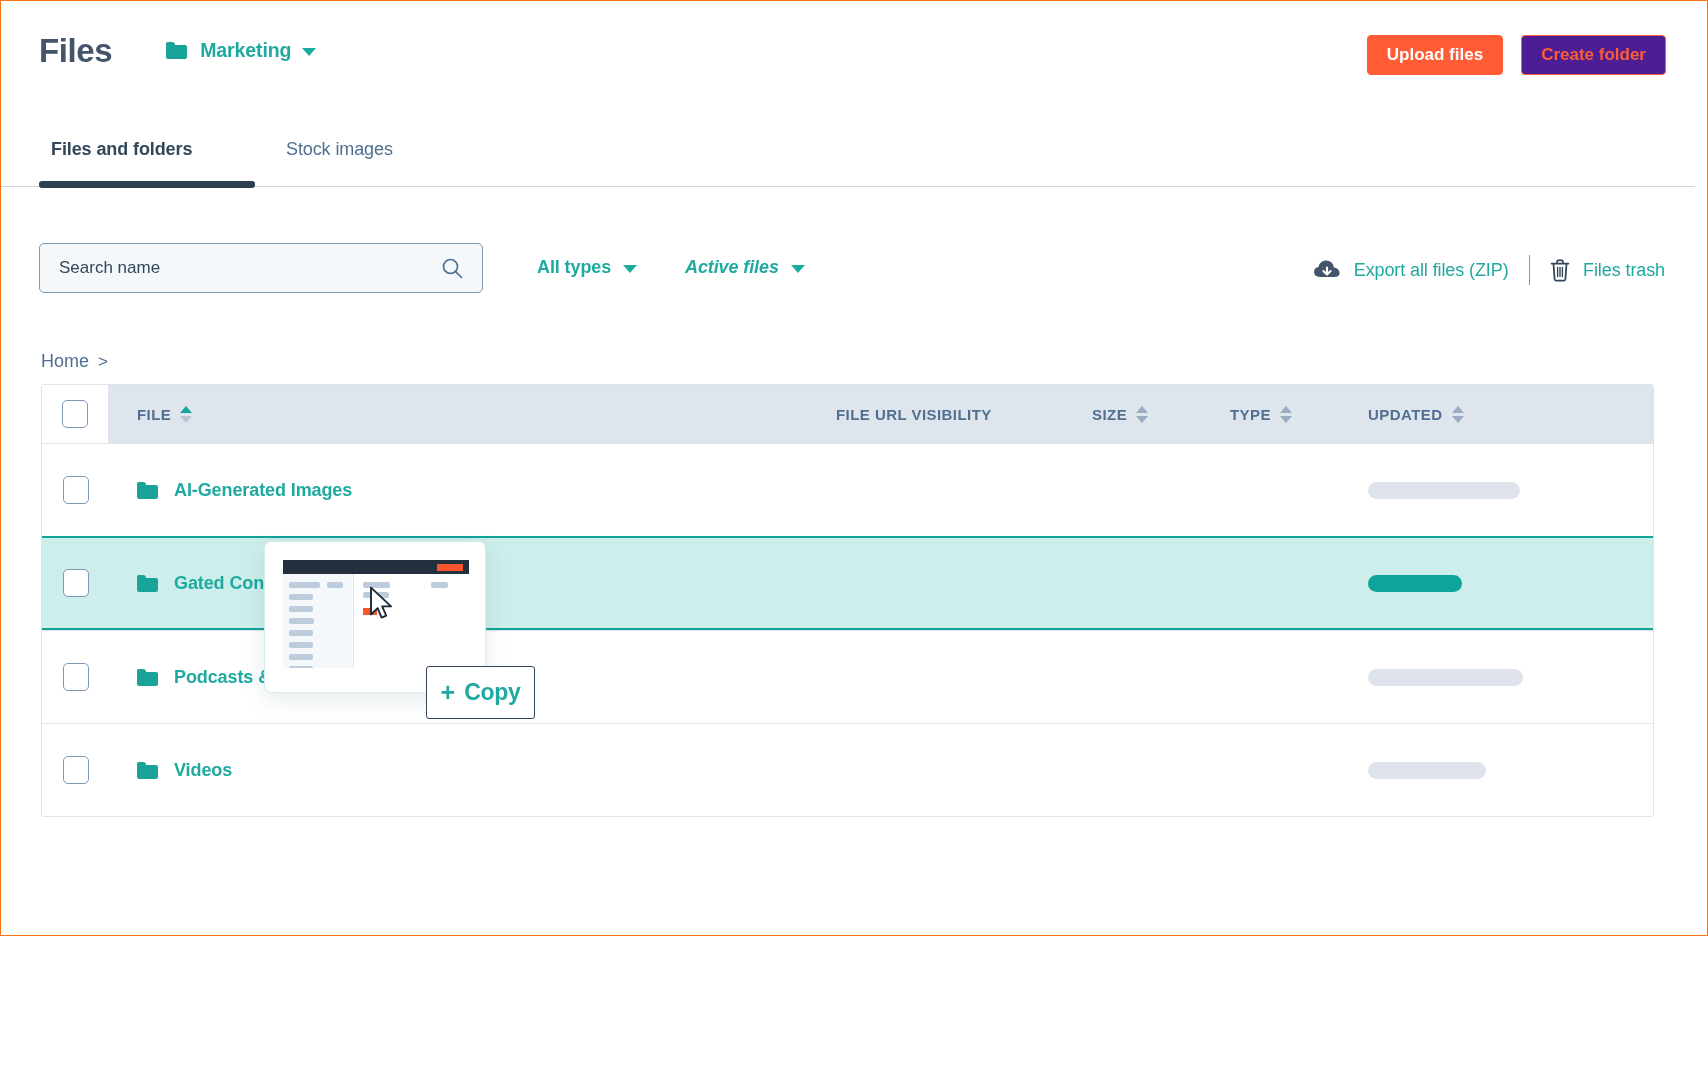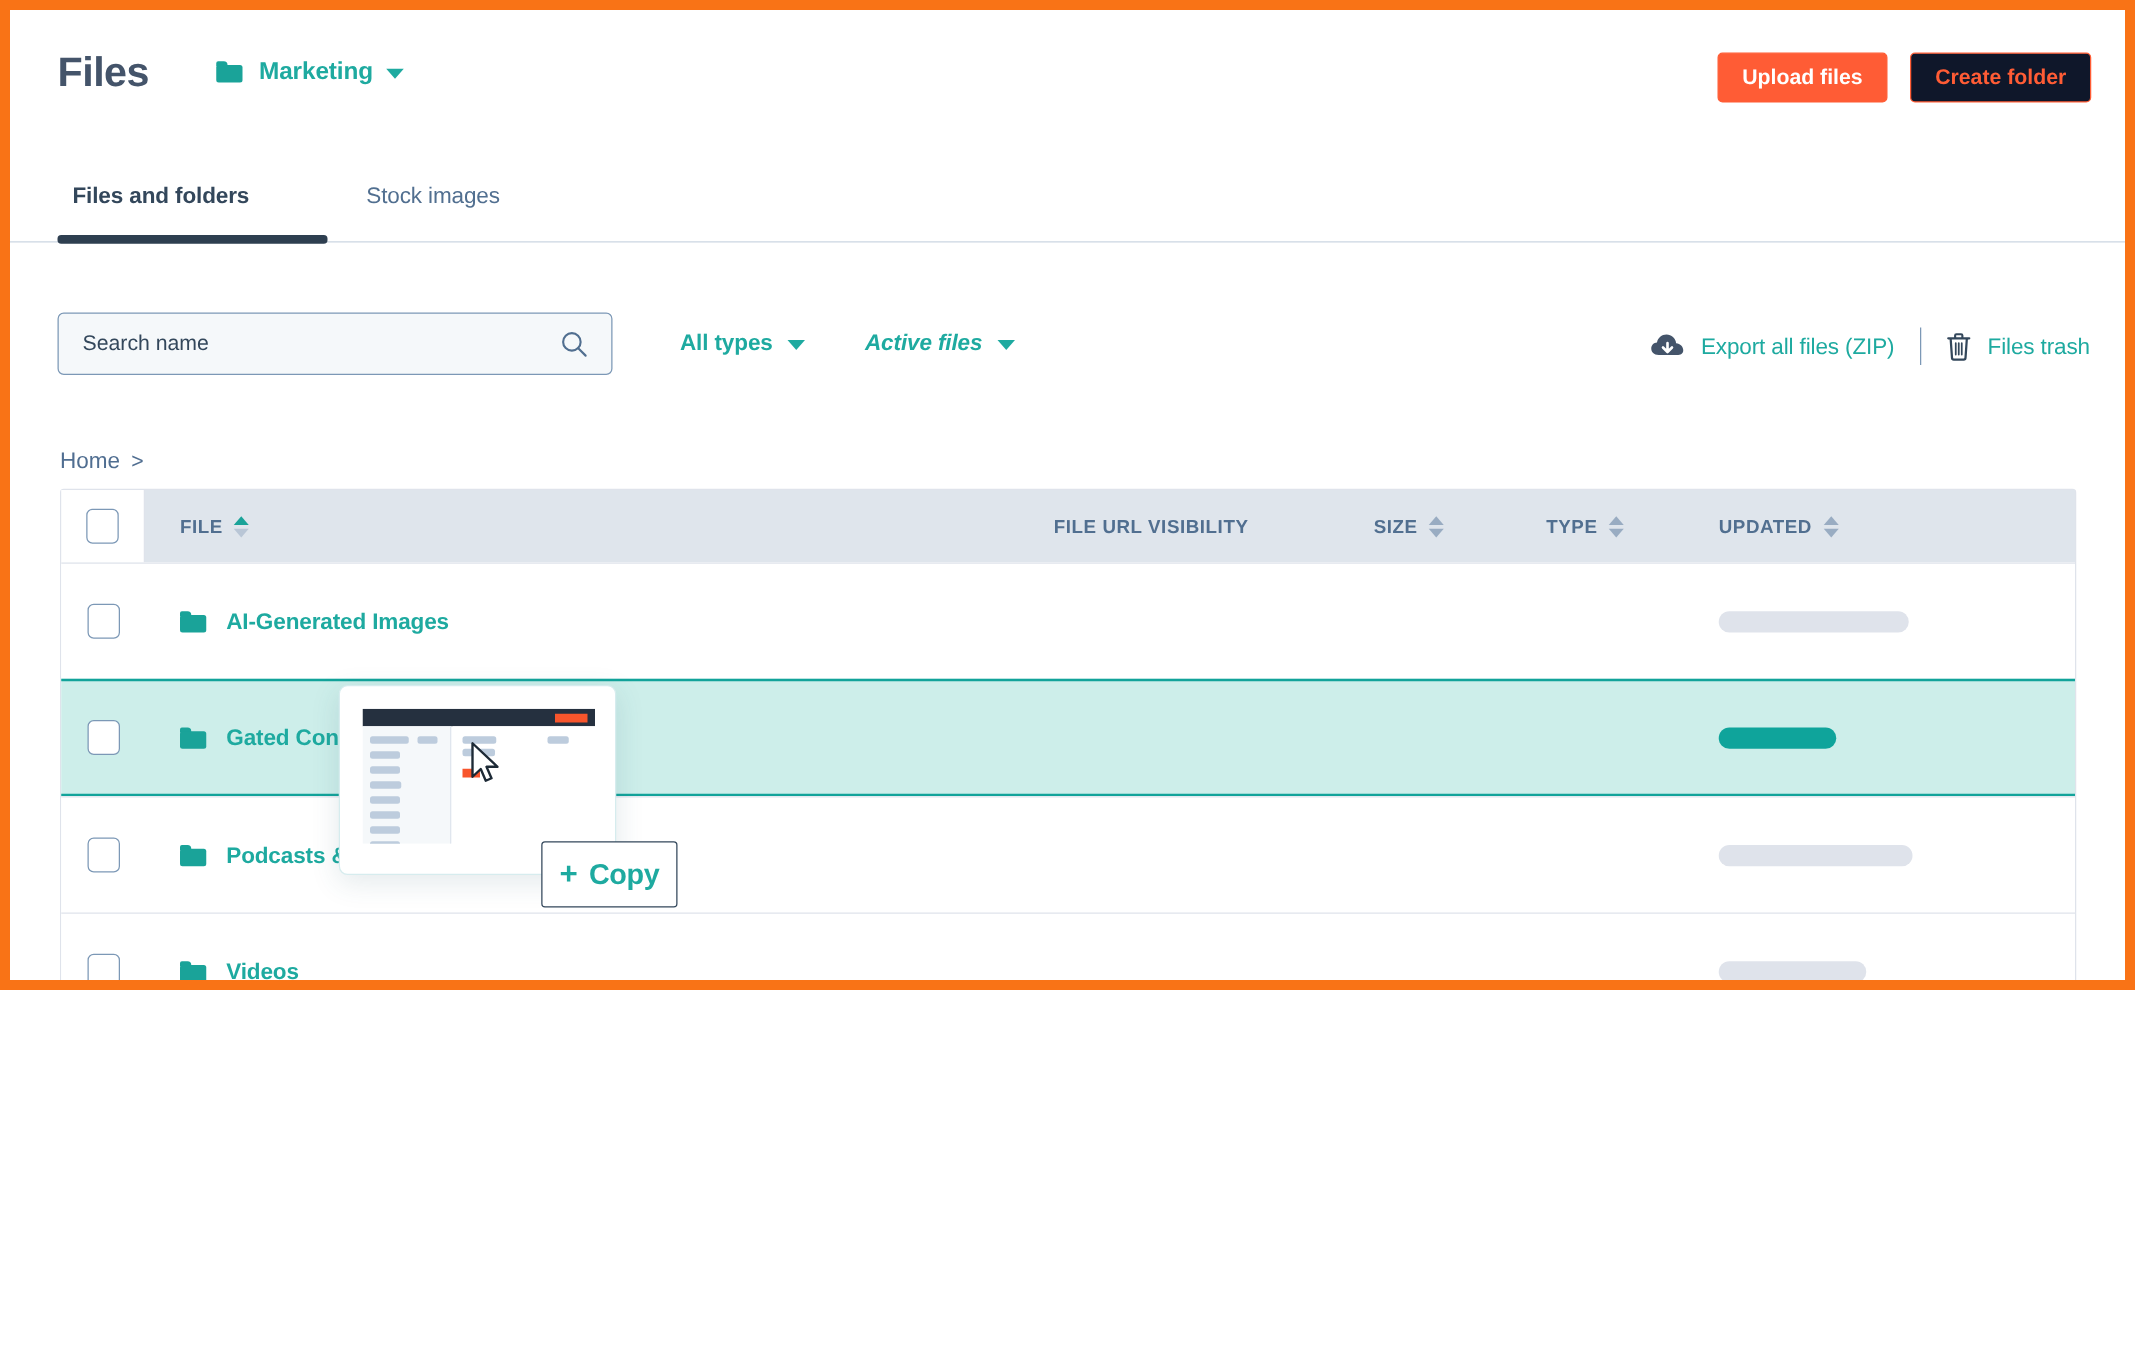--- a/index.html
+++ b/index.html
@@ -10,22 +10,22 @@
     height: 1088px;
     background: #ffffff;
     font-family: "Liberation Sans", sans-serif;
     overflow: hidden;
   }
 
   #app {
     position: absolute;
     left: 0; top: 0;
     width: 1708px;
-    height: 792px;
-    border: 8px solid #f97316;
+    height: 936px;
+    border: 1px solid #f97316;
     background: #ffffff;
     overflow: hidden;
   }
 
   
   .page-header {
     position: absolute;
     left: 0; top: 0;
     width: 1694px;
     height: 122px;
@@ -110,21 +110,21 @@
   }
   .btn-primary {
     background: #ff5c35;
     color: #ffffff;
     border: 1px solid #ff5c35;
     height: 40px;
     padding: 0 19px;
     text-align: center;
   }
   .btn-secondary {
-    background: #0f172a;
+    background: #4c1d95;
     color: #ff5c35;
     border: 1.5px solid #ff5c35;
     height: 40px;
     padding: 0 19px;
     margin-left: 18px;
   }
 
   
   .tabs-bar {
     position: absolute;

